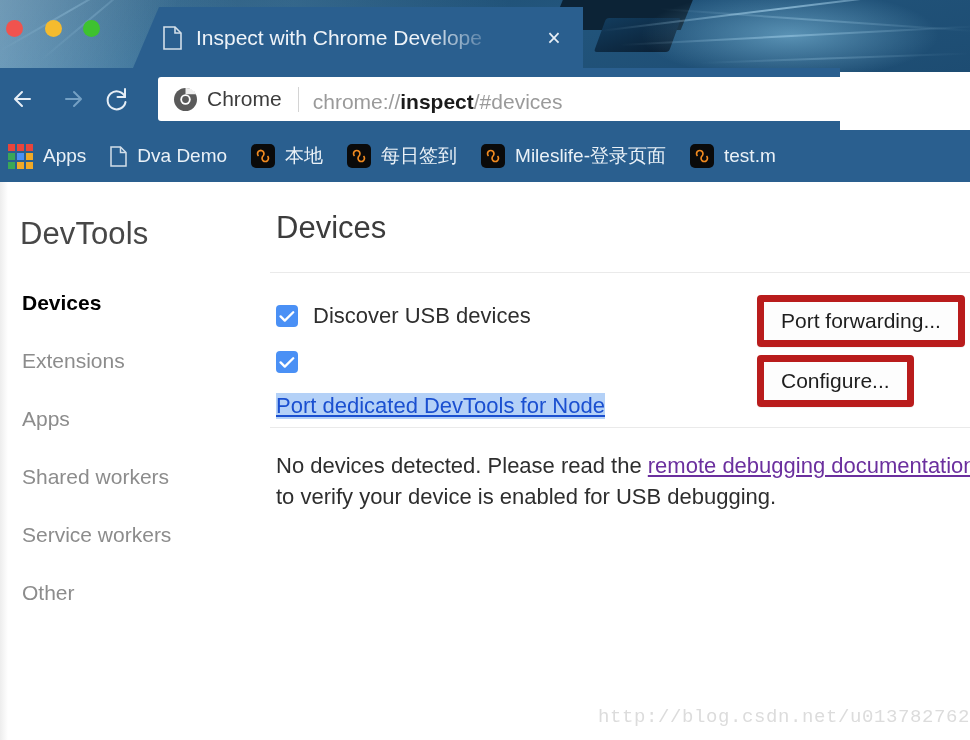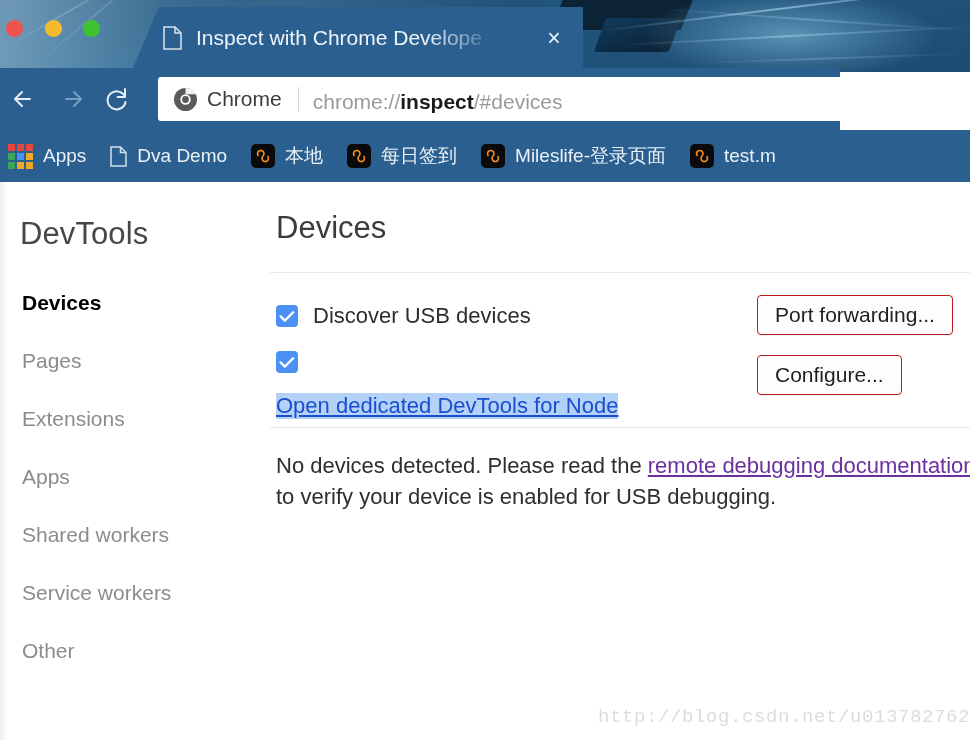--- a/index.html
+++ b/index.html
@@ -297,21 +297,21 @@
   }
   .checkbox svg { display: block; }
   .row-label {
     font-size: 22px;
     color: #2e2e2e;
     white-space: nowrap;
   }
   .btn {
     position: absolute;
     background: #fdfdfd;
-    border: 1px solid #b91c1c;
+    border: 7px solid #b91c1c;
     border-radius: 4px;
     font-size: 21px;
     color: #1e1e1e;
     font-family: "Liberation Sans", sans-serif;
     padding: 7px 17px;
     white-space: nowrap;
     box-shadow: 0 1px 1px rgba(0,0,0,0.05);
     line-height: 1.15;
   }
   #btn-port { left: 487px; top: 22px; }
@@ -484,21 +484,20 @@
 
     </div>
   </div>
 
   <div class="page">
     <div class="page-gutter"></div>
 
     <div class="sidebar">
       <h1 class="sidebar-title">DevTools</h1>
       <div class="nav-item active">Devices</div>
-      <div class="nav-item">Pages</div>
       <div class="nav-item">Extensions</div>
       <div class="nav-item">Apps</div>
       <div class="nav-item">Shared workers</div>
       <div class="nav-item">Service workers</div>
       <div class="nav-item">Other</div>
     </div>
 
     <div class="content">
       <h2 class="content-title">Devices</h2>
       <div class="rule"></div>
@@ -518,21 +517,21 @@
           <span class="checkbox">
             <svg width="16" height="13" viewBox="0 0 16 13">
               <path d="M1.6 6.4 L5.8 10.6 L14.2 2.2" fill="none" stroke="#ffffff" stroke-width="2.3" stroke-linecap="round" stroke-linejoin="round"></path>
             </svg>
           </span>
         </div>
 
         <button class="btn" id="btn-port">Port forwarding...</button>
         <button class="btn" id="btn-configure">Configure...</button>
 
-        <a class="node-link" href="#">Open dedicated DevTools for Node</a>
+        <a class="node-link" href="#">Port dedicated DevTools for Node</a>
       </div>
 
       <div class="rule"></div>
 
       <p class="notice"><span>No devices detected. Please read the </span><a href="#">remote debugging documentation</a><span> to verify your device is enabled for USB debugging.</span></p>
 
       <div class="watermark">http://blog.csdn.net/u013782762</div>
     </div>
   </div>
 

